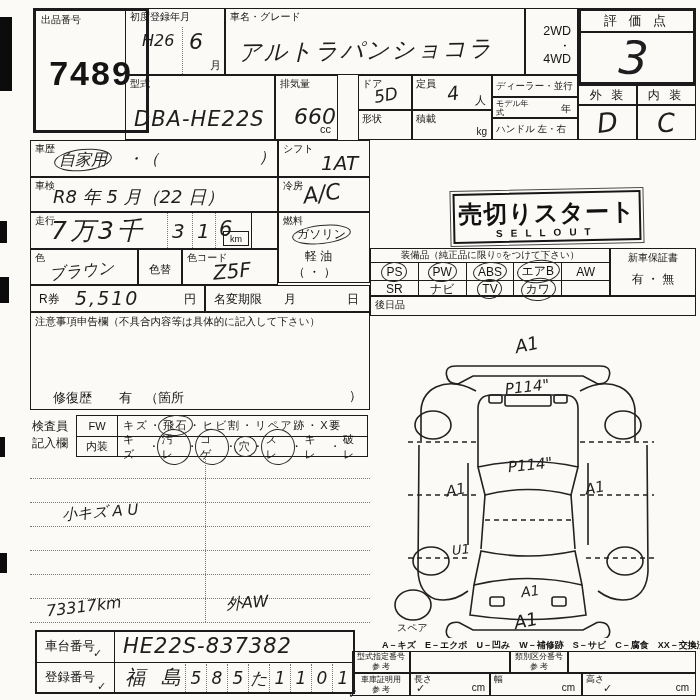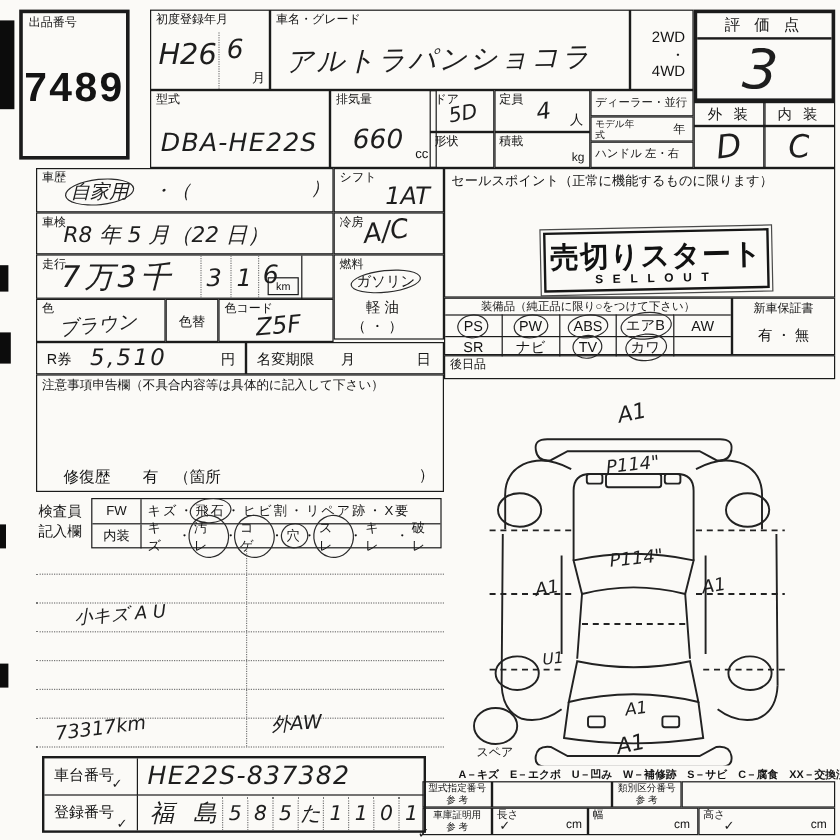--- a/index.html
+++ b/index.html
@@ -39,28 +39,28 @@
 <body>
 
 <div id="sheet">
 
   <div class="artifact" style="left:0;top:17px;width:12px;height:74px"></div>
   <div class="artifact" style="left:0;top:221px;width:7px;height:22px"></div>
   <div class="artifact" style="left:0;top:277px;width:9px;height:26px"></div>
   <div class="artifact" style="left:0;top:437px;width:5px;height:20px"></div>
   <div class="artifact" style="left:0;top:553px;width:7px;height:20px"></div>
 
-  <div class="cell thick" style="left:16px;top:8px;width:92px;height:125px">
+  <div class="cell thick" style="left:33px;top:8px;width:116px;height:125px">
     <div class="lbl" style="left:5px;top:3px">出品番号</div>
     <div class="pr" style="left:0;top:44px;width:100%;text-align:center;font-size:34px;font-weight:bold;letter-spacing:2px">7489</div>
   </div>
 
   <div class="cell" style="left:125px;top:8px;width:100px;height:67px">
     <div class="lbl" style="left:4px;top:2px">初度登録年月</div>
-    <div class="hw" style="left:6px;top:24px;font-size:24px">H26</div>
+    <div class="hw" style="left:16px;top:24px;font-size:16px">H26</div>
     <div class="dot-v" style="left:56px;top:18px;height:47px"></div>
     <div class="hw" style="left:63px;top:22px;font-size:22px">6</div>
     <div class="pr" style="left:84px;top:50px;font-size:11px">月</div>
   </div>
 
   <div class="cell" style="left:225px;top:8px;width:300px;height:67px">
     <div class="lbl" style="left:4px;top:2px">車名・グレード</div>
     <div class="hw" style="left:12px;top:30px;font-size:23px;letter-spacing:2px;transform:rotate(-1deg)">アルトラパンショコラ</div>
   </div>
 
@@ -73,21 +73,21 @@
   <div class="cell thick" style="left:578px;top:8px;width:118px;height:77px">
     <div class="ab" style="left:0;top:0;width:100%;height:22px;border-bottom:2px solid #1b1b1b;display:flex;align-items:center;justify-content:center;font-size:13px;letter-spacing:4px">評 価 点</div>
     <div class="hw" style="left:38px;top:24px;font-size:46px;transform:rotate(4deg)">3</div>
   </div>
 
   <div class="cell" style="left:125px;top:75px;width:150px;height:65px">
     <div class="lbl" style="left:4px;top:2px">型式</div>
     <div class="hw" style="left:8px;top:33px;font-size:21px;letter-spacing:1px">DBA-HE22S</div>
   </div>
 
-  <div class="cell" style="left:275px;top:75px;width:89px;height:65px">
+  <div class="cell" style="left:275px;top:75px;width:63px;height:65px">
     <div class="lbl" style="left:4px;top:2px">排気量</div>
     <div class="hw" style="left:18px;top:30px;font-size:22px">660</div>
     <div class="pr" style="right:6px;bottom:4px;font-size:11px">cc</div>
   </div>
 
   <div class="cell" style="left:358px;top:75px;width:54px;height:35px">
     <div class="lbl" style="left:3px;top:2px">ドア</div>
     <div class="hw" style="left:15px;top:11px;font-size:17px;transform:rotate(-10deg)">5D</div>
   </div>
   <div class="cell" style="left:412px;top:75px;width:80px;height:35px">
@@ -278,23 +278,20 @@
         </div>
       <div class="ctr" style="flex:1;border-left:1px dotted #777;font-size:17px">
           <span class="hw" style="position:static">0</span>
         </div>
       <div class="ctr" style="flex:1;border-left:1px dotted #777;font-size:17px">
           <span class="hw" style="position:static">1</span>
         </div>
     </div>
   </div>
 
-  <div class="cell" style="left:370px;top:140px;width:326px;height:108px">
-    <div class="lbl" style="left:5px;top:4px;font-size:11px">セールスポイント（正常に機能するものに限ります）</div>
-  </div>
   <div class="stamp">
     <div class="m">売切りスタート</div>
     <div class="s">SELLOUT</div>
   </div>
 
   <div class="cell" style="left:370px;top:248px;width:240px;height:48px">
     <div class="ab ctr" style="left:0;top:0;width:100%;height:13px;font-size:9.5px">装備品（純正品に限り○をつけて下さい）</div>
     <div class="eqrow" style="top:31px;height:17px">
       <div class="eqcell">
           <span>SR</span>

